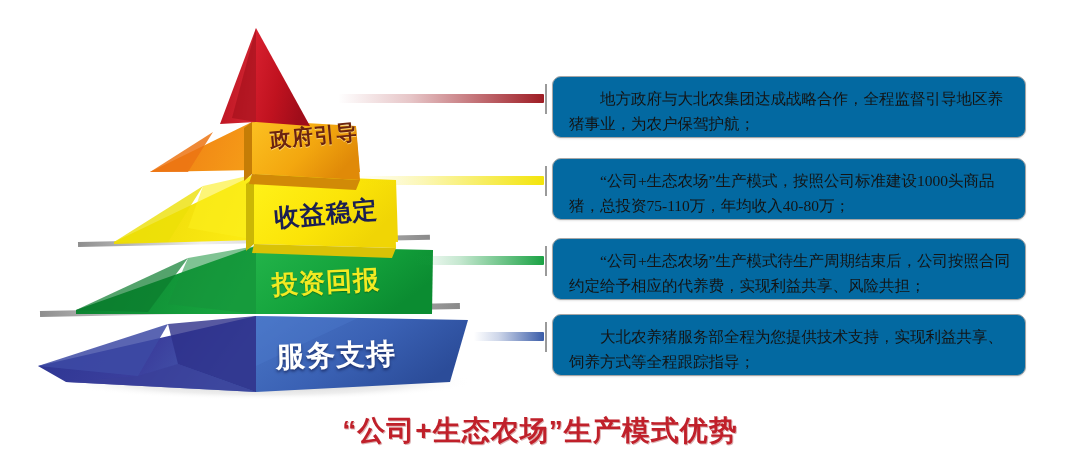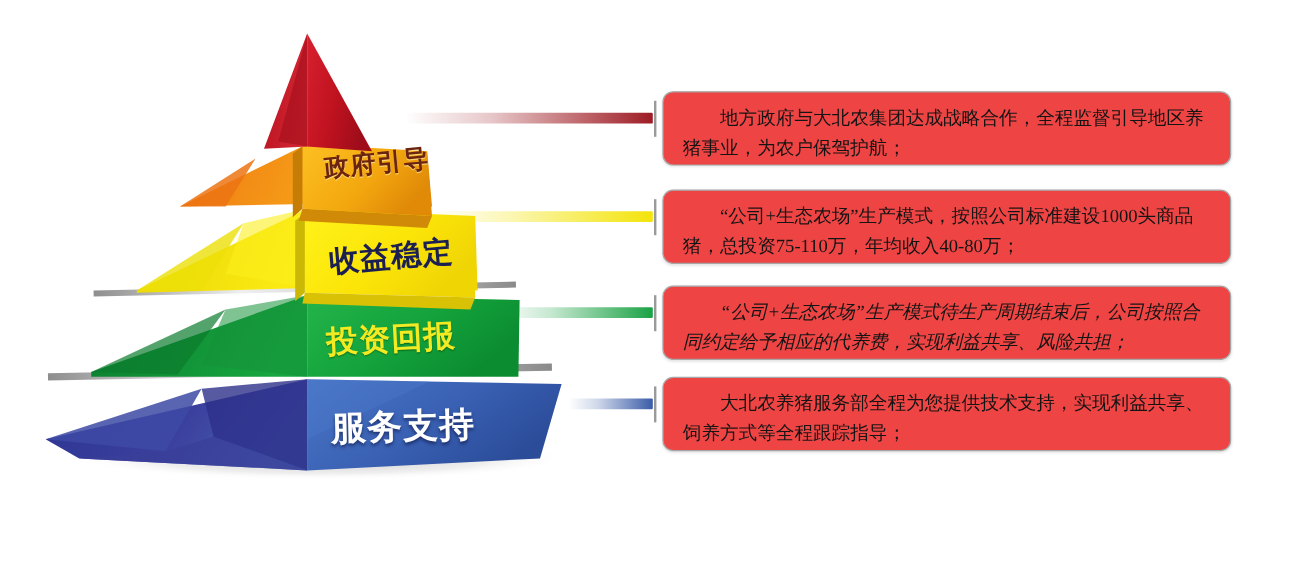--- a/index.html
+++ b/index.html
@@ -75,21 +75,21 @@
     width: 2px;
     background: #9a9a9a;
   }
 
   
   .callout {
     position: absolute;
     box-sizing: border-box;
     border: 1px solid #a6a6a6;
     border-radius: 9px;
-    background: #ef4444;
+    background: #0369a1;
     box-shadow: 0 1px 2px rgba(0,0,0,.10);
     padding: 9px 14px 9px 16px;
     font-size: 15.5px;
     line-height: 1.62;
     color: #141414;
     text-indent: 2em;
     font-family: "Liberation Serif", "DejaVu Serif", serif;
   }
 
   
@@ -238,18 +238,19 @@
   <div class="conn-tick" style="left:545px; top:246px; height:30px;"></div>
 
   <div class="connector" style="left:474px; top:332px; width:70px;
               background:linear-gradient(to right,rgba(58,92,168,0) 0%,rgba(58,92,168,.25) 35%,#3a5ca8 100%);"></div>
   <div class="conn-tick" style="left:545px; top:322px; height:30px;"></div>
 
   <div class="callout" id="callout-0" style="left:552px; top:76px; width:474px; height:62px;">地方政府与大北农集团达成战略合作，全程监督引导地区养猪事业，为农户保驾护航；</div>
 
   <div class="callout" id="callout-1" style="left:552px; top:158px; width:474px; height:62px;">“公司+生态农场”生产模式，按照公司标准建设1000头商品猪，总投资75-110万，年均收入40-80万；</div>
 
-  <div class="callout" id="callout-2" style="left:552px; top:238px; width:474px; height:62px;font-style:italic;">“公司+生态农场”生产模式待生产周期结束后，公司按照合同约定给予相应的代养费，实现利益共享、风险共担；</div>
+  <div class="callout" id="callout-2" style="left:552px; top:238px; width:474px; height:62px;">“公司+生态农场”生产模式待生产周期结束后，公司按照合同约定给予相应的代养费，实现利益共享、风险共担；</div>
 
   <div class="callout" id="callout-3" style="left:552px; top:314px; width:474px; height:62px;">大北农养猪服务部全程为您提供技术支持，实现利益共享、饲养方式等全程跟踪指导；</div>
 
+  <div id="bottom-title">“公司+生态农场”生产模式优势</div>
 
 </div>
 
 </body></html>

